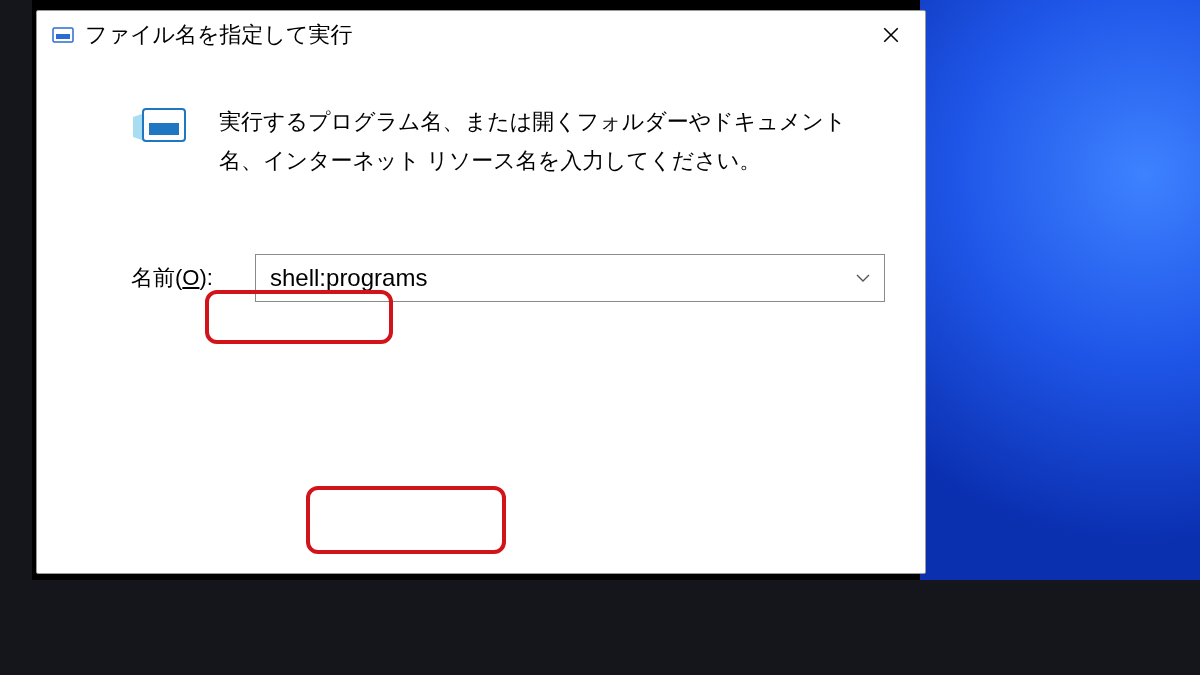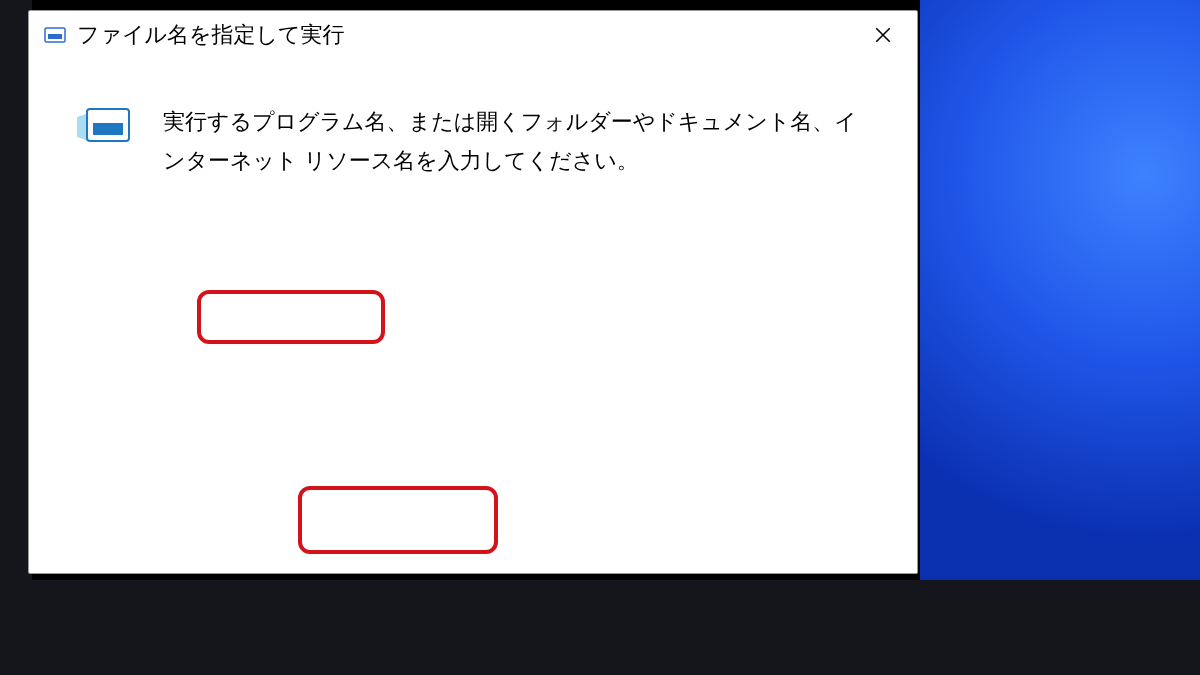--- a/index.html
+++ b/index.html
@@ -1,29 +1,29 @@
 <!DOCTYPE html>
 <html><head>
 <meta charset="utf-8">
 <style>
   html,body{margin:0;padding:0;width:1200px;height:675px;overflow:hidden;font-family:"Yu Gothic UI","Meiryo","Segoe UI",sans-serif;background:#000;}
   .stage{position:relative;width:1200px;height:675px;background:#000;}
   .bg-blue{position:absolute;left:920px;top:0;width:280px;height:580px;
     background:radial-gradient(circle at 80% 30%,#3e82ff 0%,#1f56e8 40%,#0a2faf 80%);}
   .bg-dark{position:absolute;left:0;top:580px;width:1200px;height:95px;background:#14161b;}
   .bg-side{position:absolute;left:0;top:0;width:32px;height:580px;background:#14161b;}
-  .dialog{position:absolute;left:28px;top:10px;width:888px;height:562px;
+  .dialog{position:absolute;left:36px;top:10px;width:888px;height:562px;
     background:#ffffff;border:1px solid #9a9a9a;border-radius:2px;}
   .titlebar{display:flex;align-items:center;height:48px;padding:0 6px 0 14px;}
   .title-icon{width:24px;height:24px;margin-right:10px;flex:none;}
   .title-text{font-size:22px;color:#000;flex:1;}
   .close-btn{width:56px;height:40px;display:flex;align-items:center;justify-content:center;
     cursor:pointer;border-radius:3px;}
   .close-btn svg{width:18px;height:18px;}
-  .body{padding:44px 40px 0 46px;}
+  .body{padding:44px 40px 0 46px;margin-left:48px;}
   .desc-row{display:flex;align-items:flex-start;gap:28px;}
   .run-icon{width:60px;height:48px;flex:none;}
   .desc-text{font-size:22px;line-height:1.75;color:#000;}
   .input-row{display:flex;align-items:center;margin-top:74px;}
   .input-label{font-size:22px;color:#000;width:124px;}
   .underline{text-decoration:underline;}
   .combo{position:relative;flex:1;height:48px;border:1px solid #8a8a8a;background:#fff;
     display:flex;align-items:center;padding:0 48px 0 14px;box-sizing:border-box;}
   .combo-text{font-size:24px;color:#000;}
   .combo-caret{position:absolute;right:14px;top:50%;transform:translateY(-50%);}
@@ -69,20 +69,33 @@
         <span class="run-icon">
           <svg viewBox="0 0 60 48">
             <path d="M2 14 L14 10 L14 38 L2 34 Z" fill="#62c3e8" opacity="0.55"></path>
             <rect x="12" y="6" width="42" height="32" rx="3" fill="#ffffff" stroke="#1f77c2" stroke-width="2"></rect>
             <rect x="18" y="20" width="30" height="12" fill="#1f77c2"></rect>
           </svg>
         </span>
         <div class="desc-text">実行するプログラム名、または開くフォルダーやドキュメント名、インターネット リソース名を入力してください。</div>
       </div>
 
+      <div class="input-row">
+        <div class="input-label">
+          <span>名前(</span><span class="underline">O</span><span>):</span>
+        </div>
+        <div class="combo">
+          <span class="combo-text">shell:programs</span>
+          <span class="combo-caret">
+            <svg width="14" height="10" viewBox="0 0 14 10">
+                <path d="M1 2 L7 8 L13 2" stroke="#555" stroke-width="1.4" fill="none"></path>
+              </svg>
+          </span>
+        </div>
+      </div>
     </div>
 
     <div class="hl-input"></div>
 
 
     <div class="hl-ok"></div>
   </div>
 </div>
 
 </body></html>

